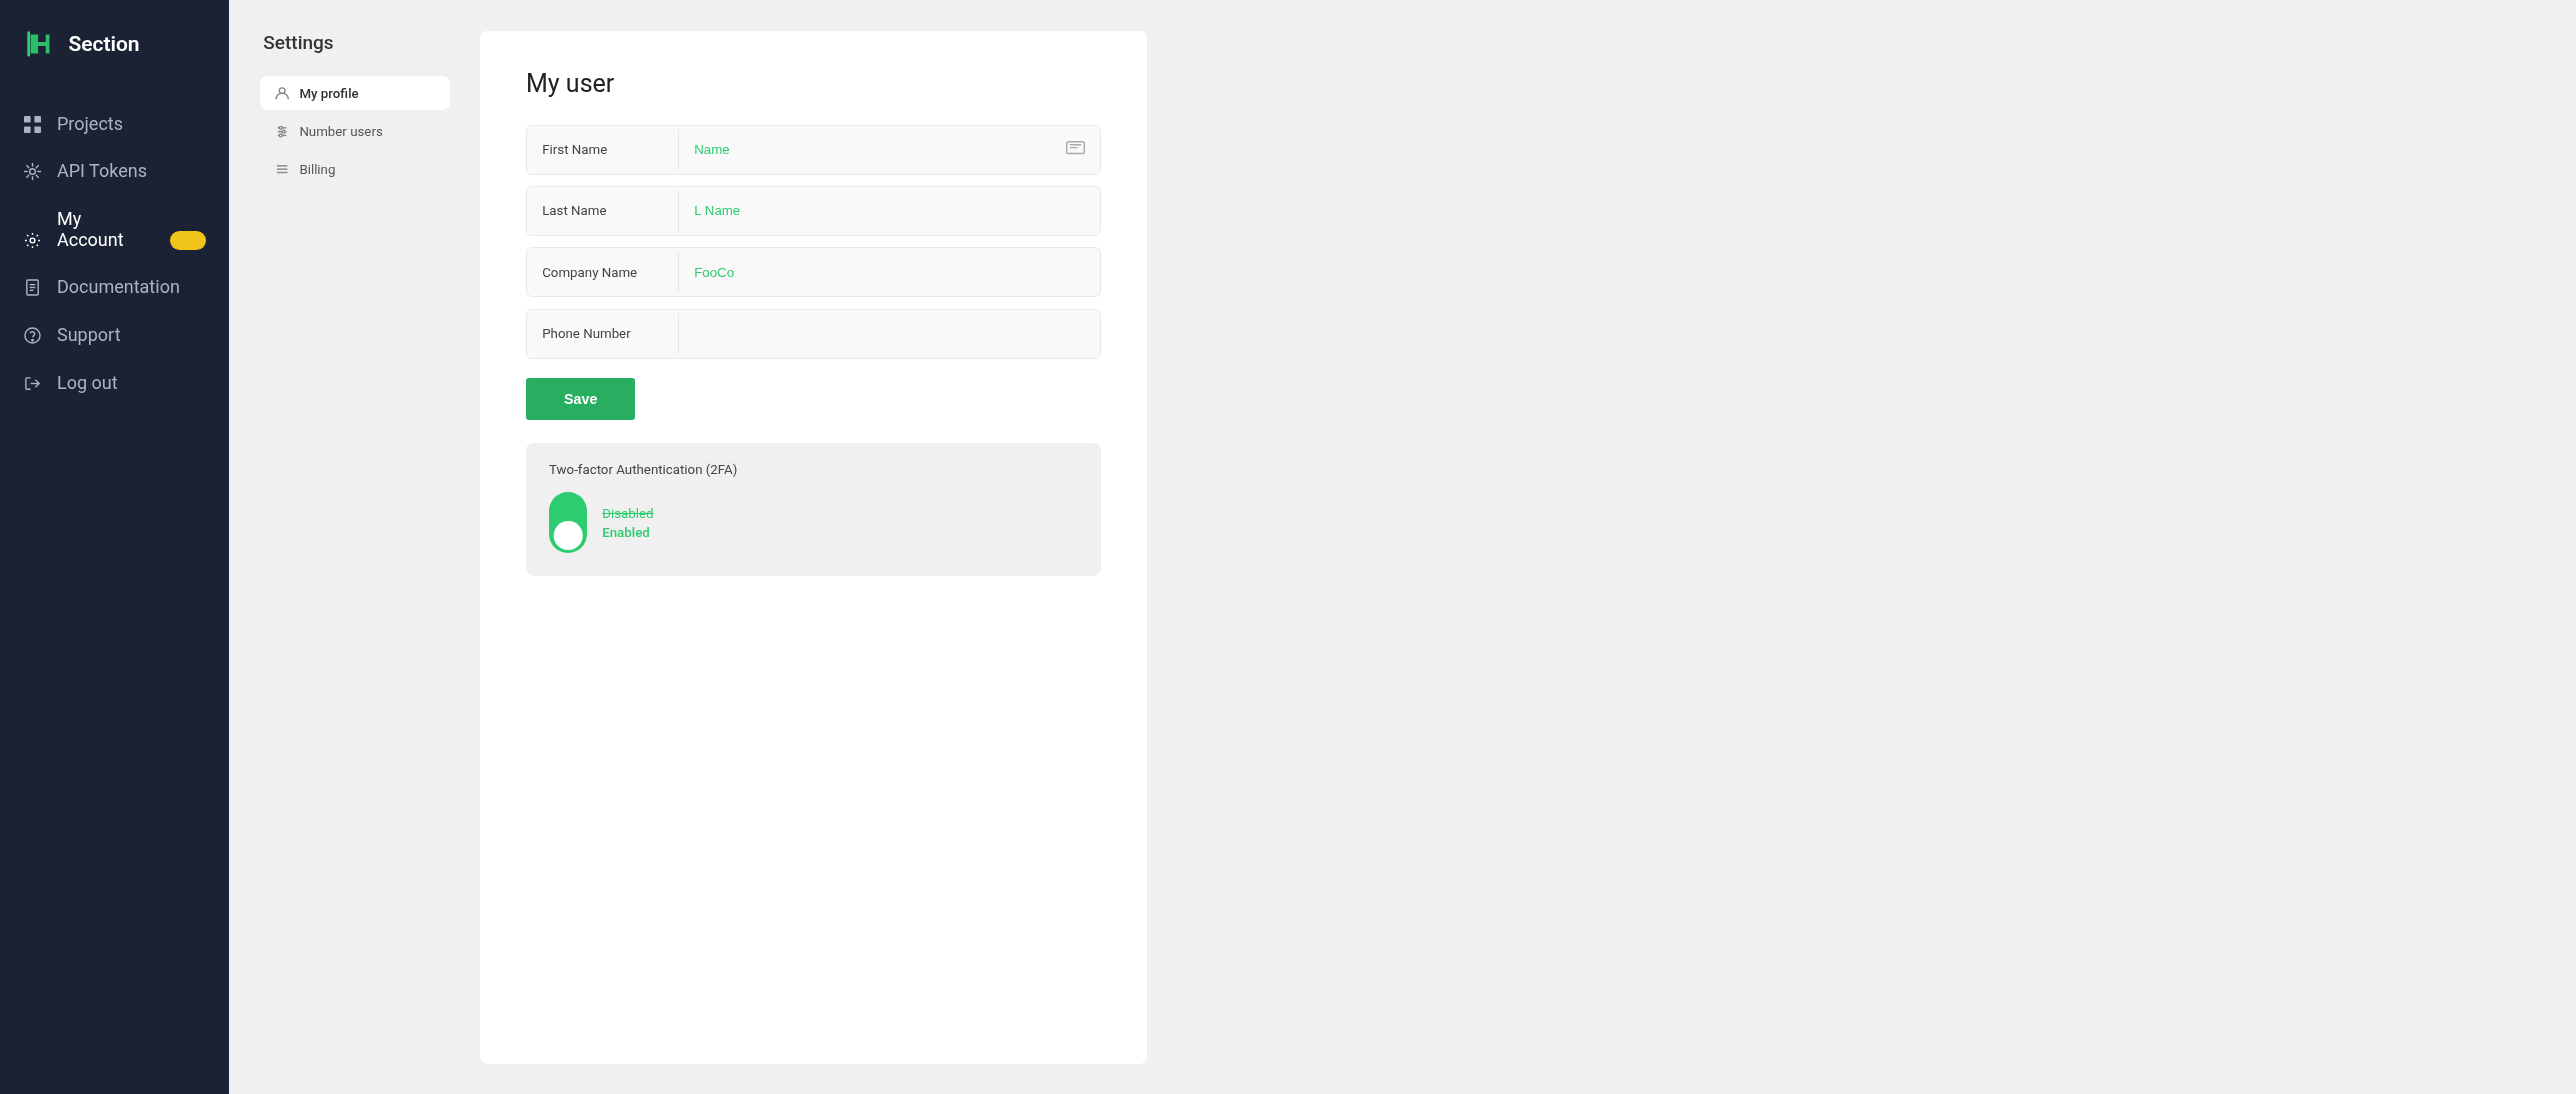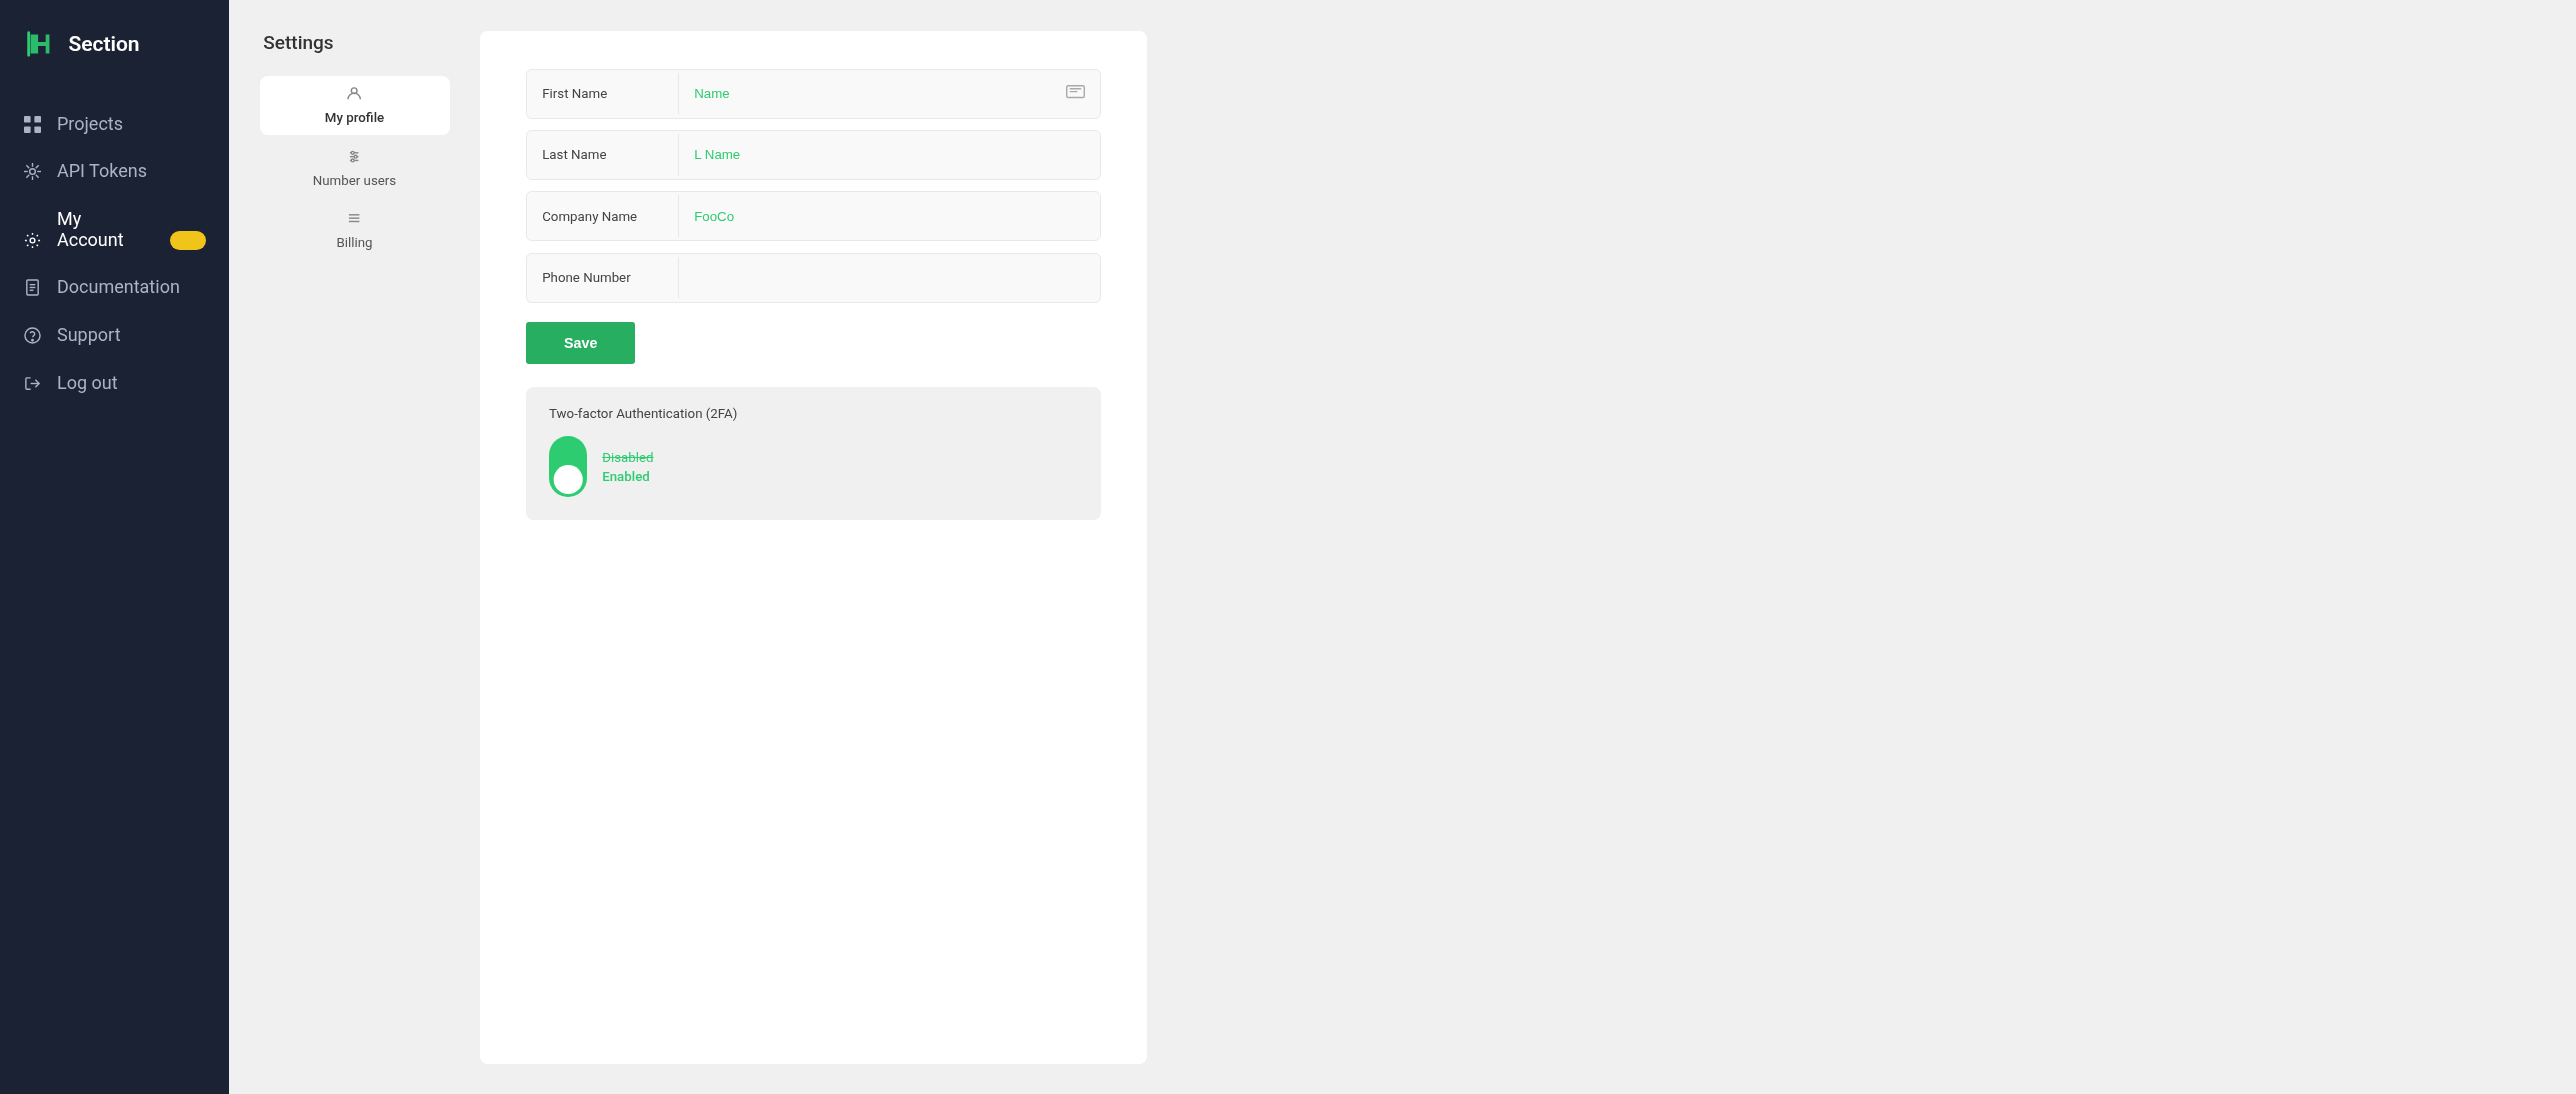--- a/index.html
+++ b/index.html
@@ -117,21 +117,20 @@
     }
     .settings-nav-item {
       display: flex;
       align-items: center;
       gap: 9.5px;
       padding: 9.5px 15.2px;
       border-radius: 7.6px;
       cursor: pointer;
       font-size: 13.3px;
       color: #555;
-      flex-direction: column;
     }
     .settings-nav-item.active {
       background: #ffffff;
       color: #333;
       font-weight: 500;
     }
     .settings-nav-icon {
       width: 15.2px;
       height: 15.2px;
       color: #888;
@@ -378,20 +377,21 @@
             <line x1="2" y1="4" x2="13" y2="4"></line>
             <line x1="2" y1="7.5" x2="13" y2="7.5"></line>
             <line x1="2" y1="11" x2="13" y2="11"></line>
           </svg>
         </span>
         <span>Billing</span>
       </div>
     </div>
 
     <div class="content-panel">
+      <h1 class="panel-title">My user</h1>
 
       
       <div class="form-row">
         <div class="form-label">First Name</div>
         <input class="form-value" value="Name" style="color: rgb(46, 204, 113);">
         <div class="form-action">
           <svg width="19" height="13.3" viewBox="0 0 20 14" fill="none" stroke="#aaa" stroke-width="1.5">
             <rect x="0.75" y="0.75" width="18.5" height="12.5" rx="1.5"></rect>
             <line x1="4" y1="4" x2="16" y2="4"></line>
             <line x1="4" y1="7" x2="12" y2="7"></line>

